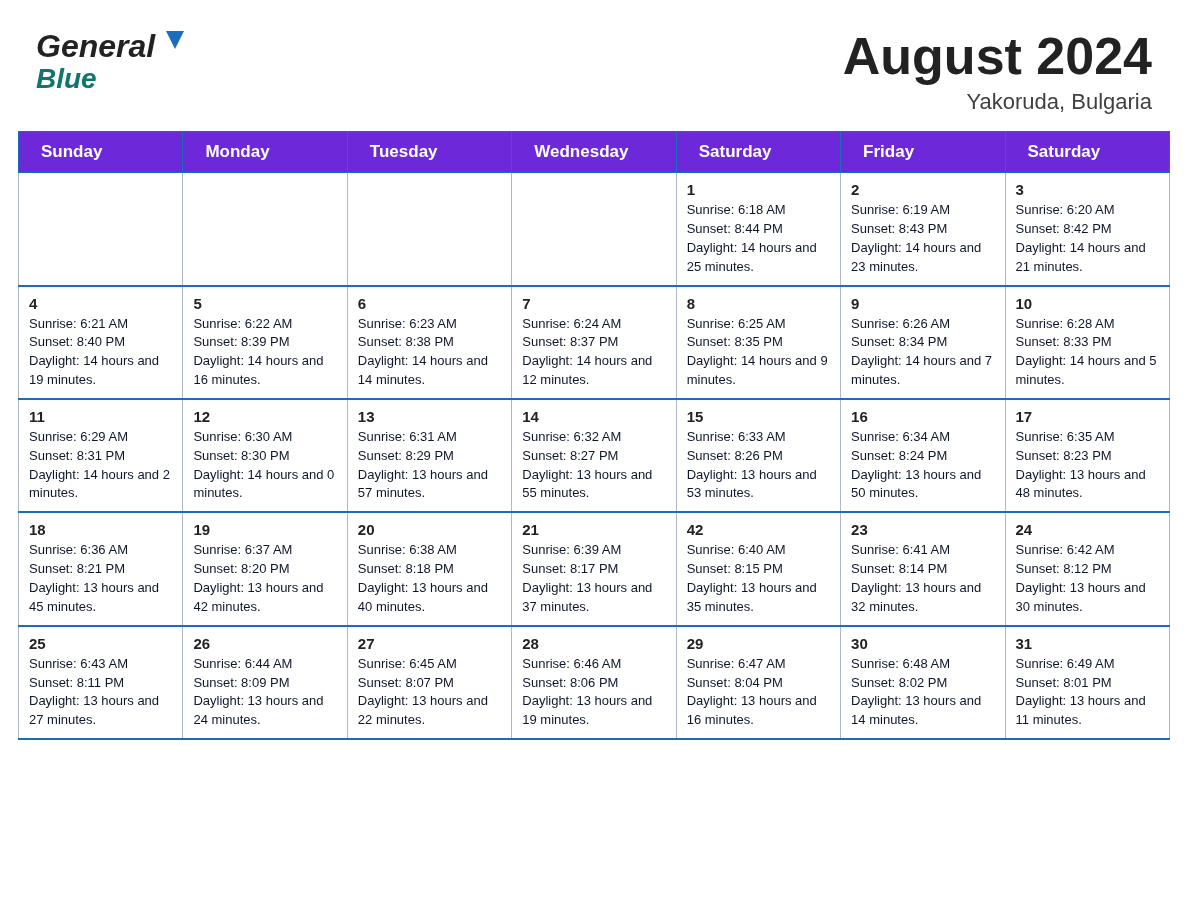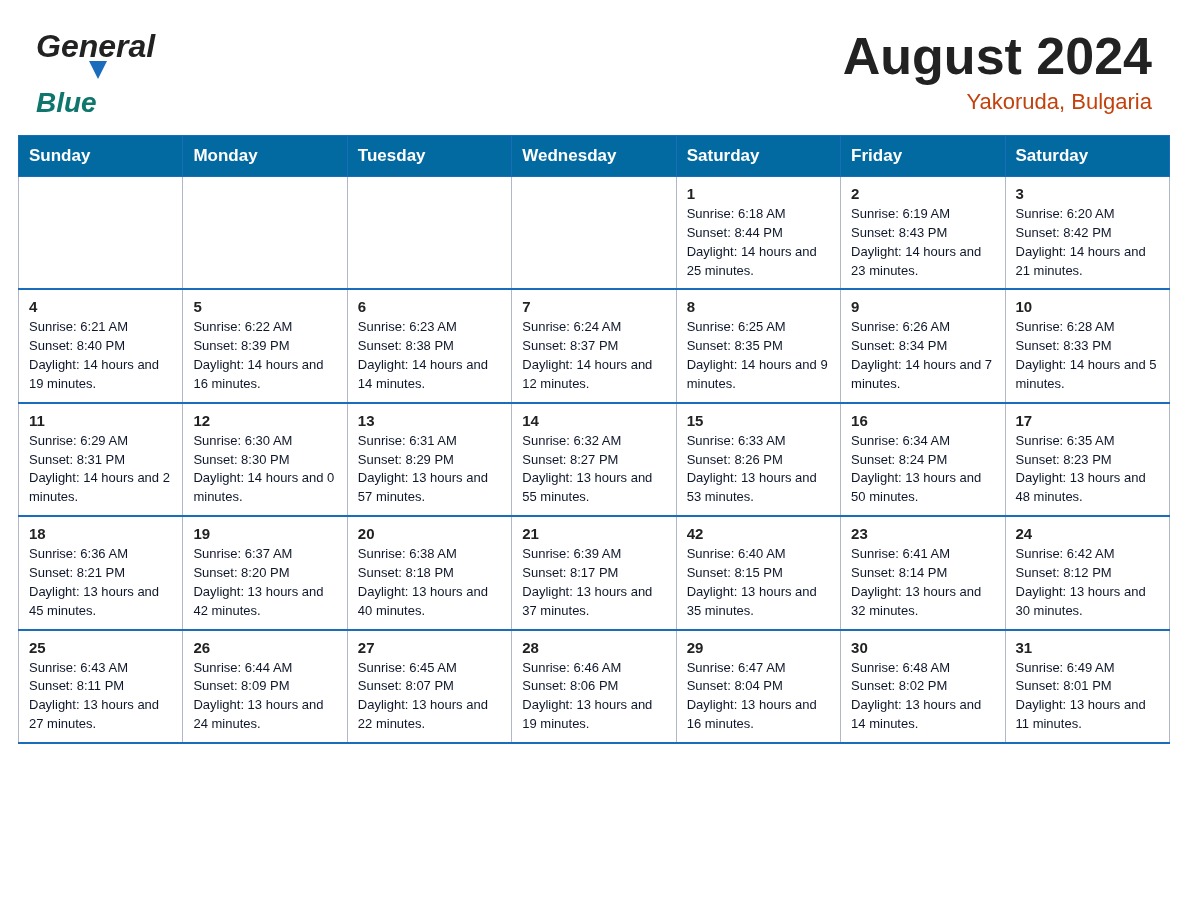--- a/index.html
+++ b/index.html
@@ -25,37 +25,37 @@
       text-align: right;
     }
     .month-year {
       font-size: 52px;
       font-weight: bold;
       color: #222;
       line-height: 1.1;
     }
     .location {
       font-size: 22px;
-      color: #c2410c;
+      color: #404040;
       margin-top: 4px;
       text-align: right;
     }
     .calendar-wrapper {
       padding: 0 18px 24px 18px;
     }
     table {
       width: 100%;
       border-collapse: collapse;
     }
     thead tr th {
-      background-color: #0369a1;
+      background-color: #6d28d9;
       color: #fff;
       font-size: 17px;
       font-weight: bold;
-      padding: 10px 10px;
+      padding: 10px 22px;
       text-align: left;
       border: 1px solid #1a6dba;
     }
     tbody tr td {
       vertical-align: top;
       border: 1px solid #b0b8c8;
       padding: 8px 10px;
       width: 14.285%;
       min-height: 110px;
       height: 110px;
@@ -78,22 +78,21 @@
       color: #0f172a;
       line-height: 1.45;
     }
     td.empty {
       background: #fff;
     }
     
     .logo-wrapper {
       display: flex;
       align-items: center;
-      gap: 0;
-      flex-direction: column;
+      gap: 7px;
     }
     .logo-line2 {
       margin-top: -2px;
     }
   </style>
 </head>
 <body>
 
 <div class="header">
   <div class="logo-area">

